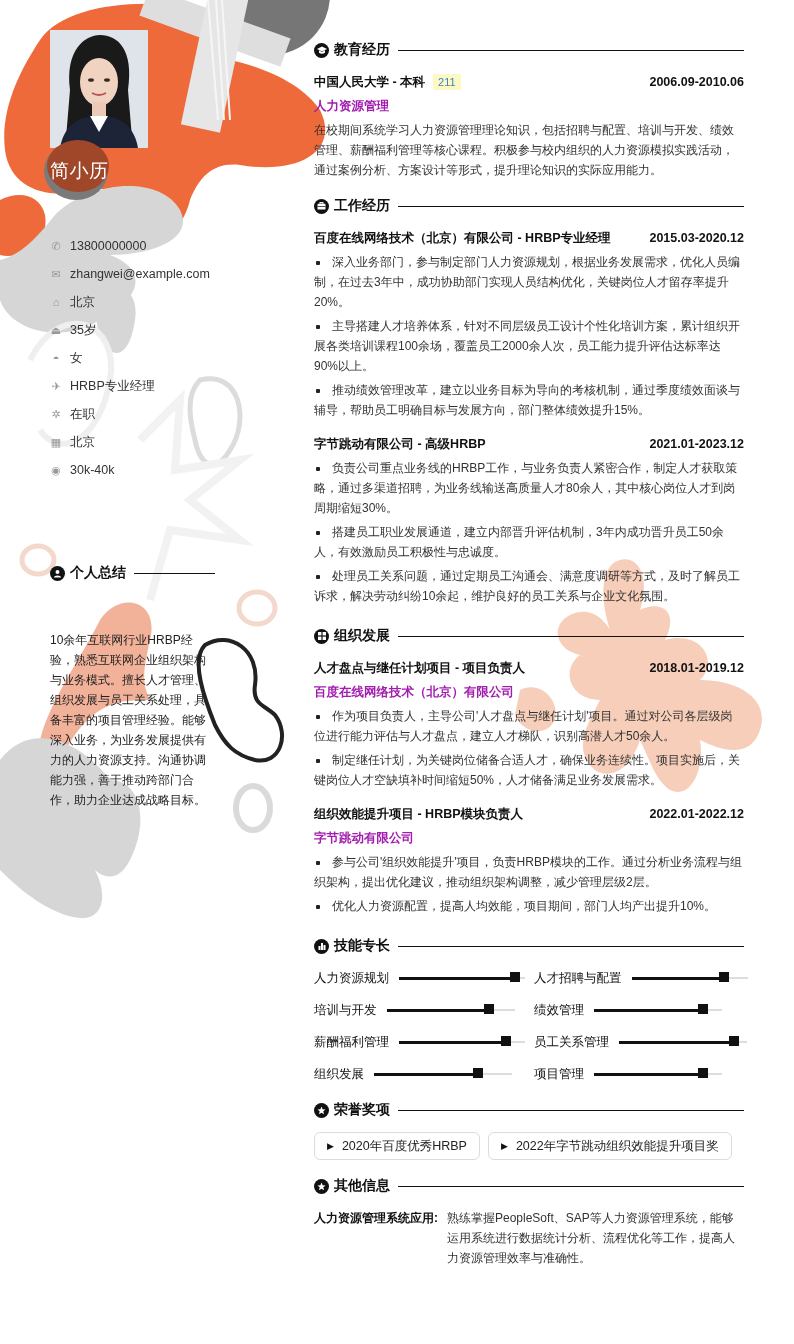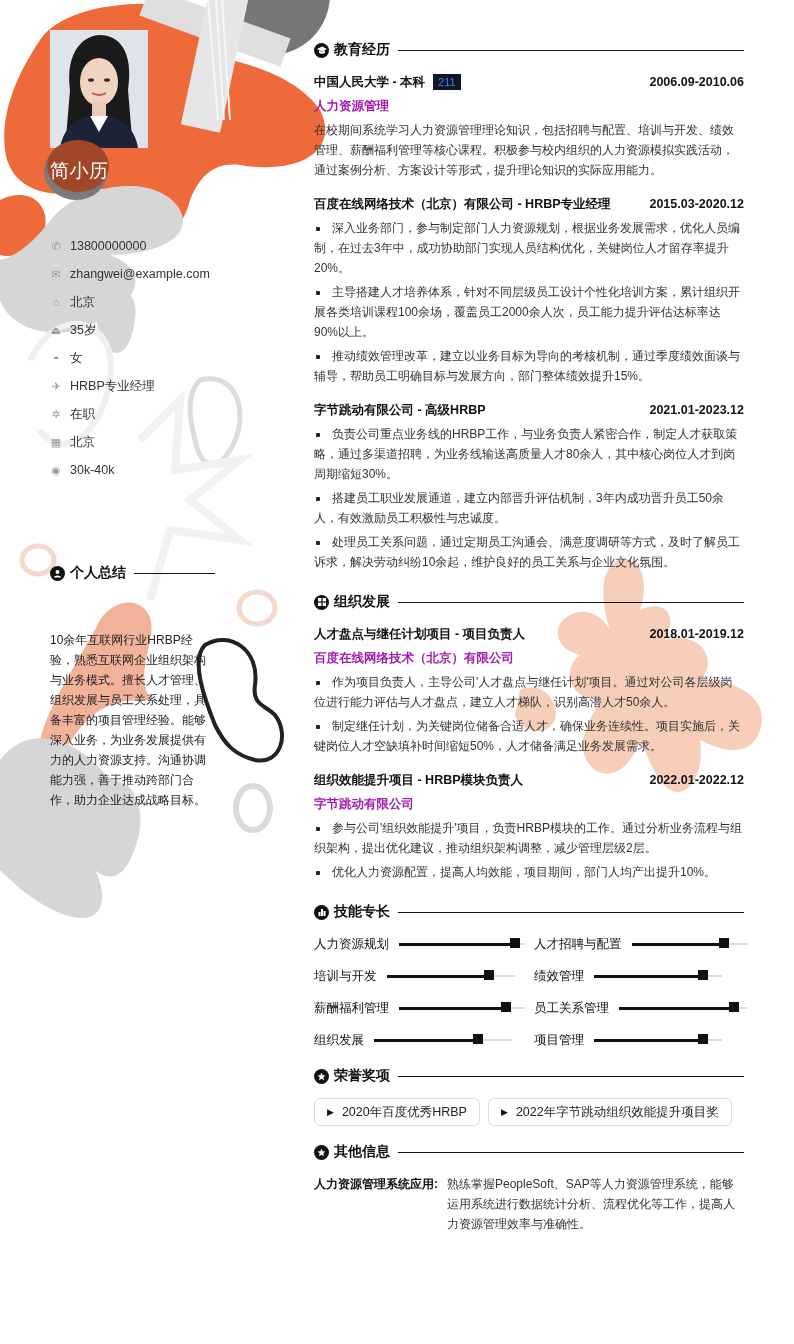--- a/index.html
+++ b/index.html
@@ -26,21 +26,21 @@
   .sec-ic { width: 15px; height: 15px; border-radius: 50%; background: #111; color: #fff; font-size: 9px; display: inline-flex; align-items: center; justify-content: center; margin-right: 5px; flex: 0 0 auto; }
   .sec-title { font-size: 14px; font-weight: bold; color: #111; white-space: nowrap; }
   .sec-line { flex: 1; height: 1px; background: #111; margin-left: 8px; }
   .summary-text { position: absolute; left: 50px; top: 630px; width: 162px; font-size: 12px; line-height: 20px; color: #222; }
 
   
   .main { position: absolute; left: 314px; top: 38px; width: 430px; }
   .section-head { display: flex; align-items: center; height: 24px; margin-bottom: 10px; }
   .entry-head { display: flex; justify-content: space-between; align-items: center; font-size: 12.5px; font-weight: bold; color: #111; height: 20px; margin-bottom: 4px; }
   .entry-sub { font-size: 12.5px; font-weight: bold; color: #a21caf; height: 20px; margin-bottom: 4px; line-height: 20px; }
-  .tag { display: inline-block; margin-left: 8px; padding: 0 5px; background: #0f172a; color: #3a86c8; font-size: 11px; font-weight: normal; line-height: 16px; }
+  .tag { display: inline-block; margin-left: 8px; padding: 0 5px; background: #fef9c3; color: #3a86c8; font-size: 11px; font-weight: normal; line-height: 16px; }
   .para { font-size: 12px; line-height: 20px; color: #333; }
   .bullets { list-style: none; }
   .bullets li { position: relative; font-size: 12px; line-height: 20px; color: #333; margin-bottom: 4px; text-indent: 18px; }
   .bullets li::before { content: ""; position: absolute; left: 2px; top: 9px; width: 4px; height: 4px; background: #222; border-radius: 1px; text-indent: 0; }
   .gap-entry { height: 10px; }
   .gap-section { height: 14px; }
 
   .skills { display: grid; grid-template-columns: 210px 210px; column-gap: 10px; row-gap: 12px; }
   .skill { display: flex; align-items: center; height: 20px; }
   .skill .lbl { font-size: 12.5px; color: #111; white-space: nowrap; margin-right: 10px; }
@@ -185,20 +185,31 @@
         </span>
         <span>2006.09-2010.06</span>
       </div>
       <div class="entry-sub">人力资源管理</div>
       <p class="para">在校期间系统学习人力资源管理理论知识，包括招聘与配置、培训与开发、绩效管理、薪酬福利管理等核心课程。积极参与校内组织的人力资源模拟实践活动，通过案例分析、方案设计等形式，提升理论知识的实际应用能力。</p>
     </section>
 
     <div class="gap-section"></div>
 
     <section>
+      <div class="section-head">
+        <span class="sec-ic">
+          <svg width="9" height="8" viewBox="0 0 10 9">
+              <rect x="0.5" y="2" width="9" height="6.5" rx="1" fill="#fff"></rect>
+              <rect x="3.3" y="0.5" width="3.4" height="2" fill="none" stroke="#fff" stroke-width="1"></rect>
+              <rect x="0.5" y="4.5" width="9" height="0.8" fill="#111"></rect>
+            </svg>
+        </span>
+        <span class="sec-title">工作经历</span>
+        <span class="sec-line"></span>
+      </div>
 
       <div>
         <div class="entry-head">
           <span>百度在线网络技术（北京）有限公司 - HRBP专业经理</span>
           <span>2015.03-2020.12</span>
         </div>
         <ul class="bullets">
           <li>深入业务部门，参与制定部门人力资源规划，根据业务发展需求，优化人员编制，在过去3年中，成功协助部门实现人员结构优化，关键岗位人才留存率提升20%。</li>
           <li>主导搭建人才培养体系，针对不同层级员工设计个性化培训方案，累计组织开展各类培训课程100余场，覆盖员工2000余人次，员工能力提升评估达标率达90%以上。</li>
           <li>推动绩效管理改革，建立以业务目标为导向的考核机制，通过季度绩效面谈与辅导，帮助员工明确目标与发展方向，部门整体绩效提升15%。</li>

